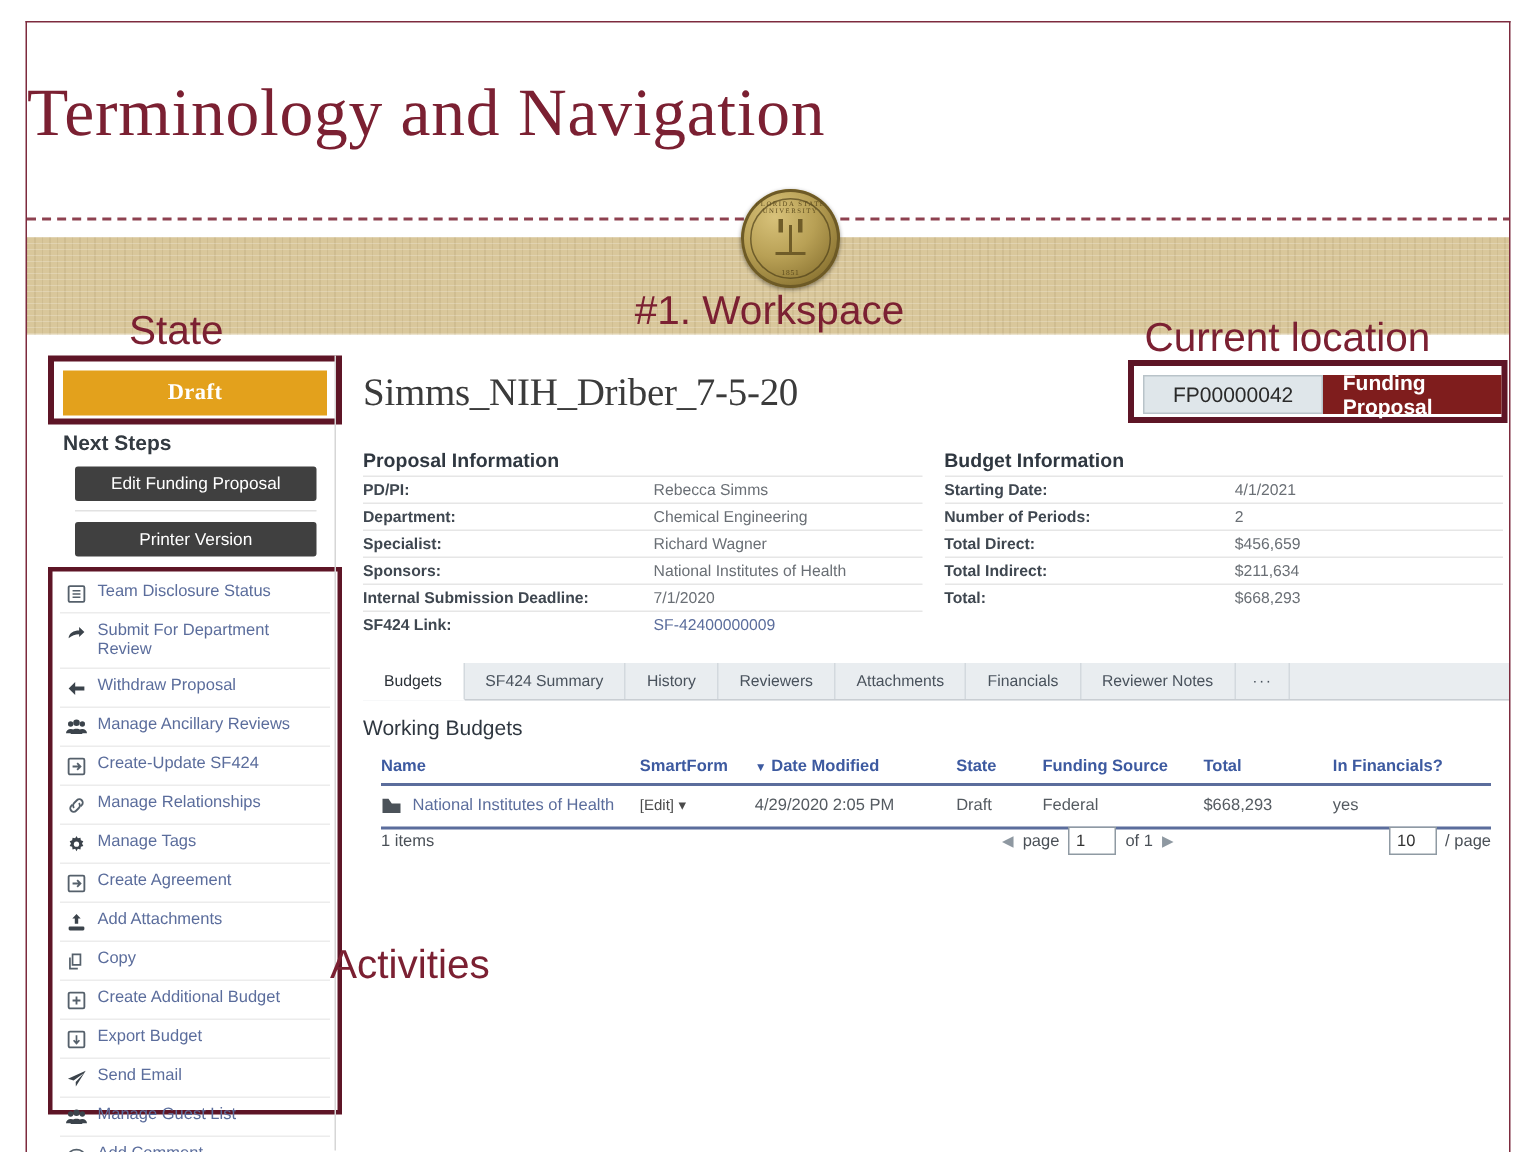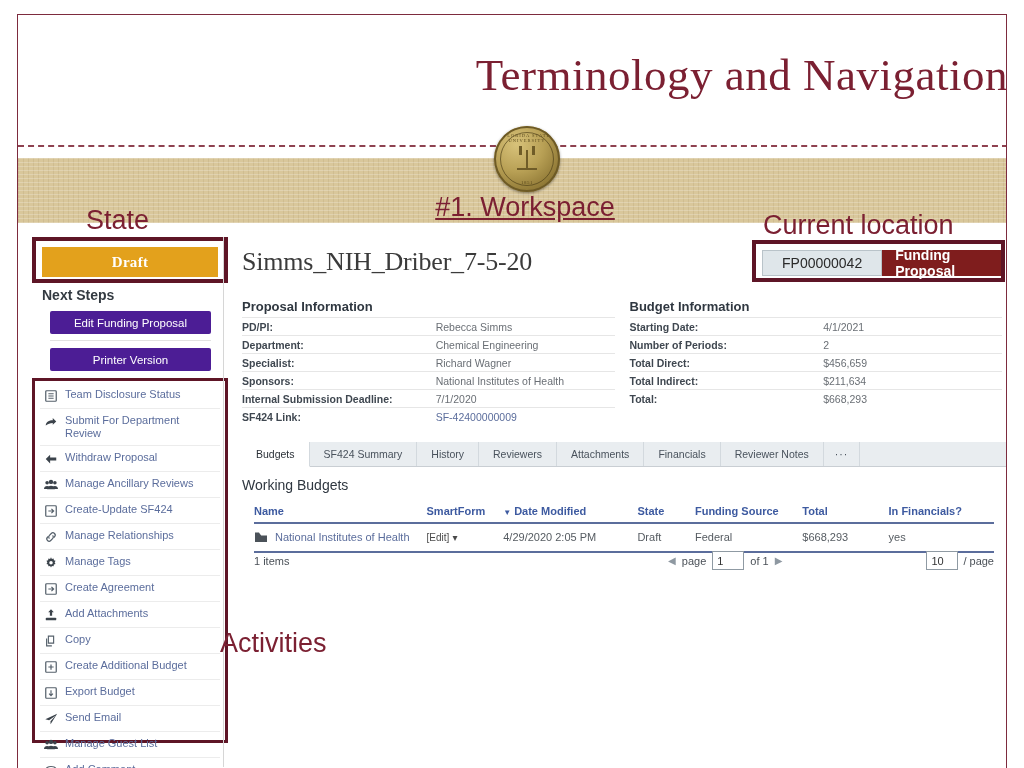--- a/index.html
+++ b/index.html
@@ -9,21 +9,21 @@
     -webkit-font-smoothing:antialiased;
   }
   #slide{
     position:absolute;left:17px;top:14px;width:990px;height:754px;
     border:1px solid #7d2b3e;border-bottom:none;background:#fff;
     box-sizing:border-box;overflow:hidden;
   }
 
   
   .slide-title{
-    position:absolute;left:0;top:34px;width:990px;text-align:right;
+    position:absolute;left:0;top:34px;width:990px;text-align:left;
     font-family:"Liberation Serif", serif;
     font-size:45px;color:#7b2032;letter-spacing:.5px;
   }
   .dashed-rule{
     position:absolute;left:0;top:130px;width:990px;height:0;
     border-top:2px dashed #7b2032;opacity:.85;
   }
   .tan-band{
     position:absolute;left:0;top:143px;width:990px;height:65px;
     background:#d9c79b;
@@ -59,21 +59,21 @@
   }
   .seal .arc{
     position:absolute;left:0;right:0;top:7px;text-align:center;
     font-size:4.5px;color:#5d4c1f;letter-spacing:1px;font-family:"Liberation Serif",serif;
   }
 
   .callout{
     position:absolute;font-family:"Liberation Sans",sans-serif;
     font-size:27px;color:#7b2032;font-weight:400;white-space:nowrap;z-index:7;
   }
-  #cl-workspace{left:12px;top:177px;width:990px;text-align:center;text-decoration:underline;}
+  #cl-workspace{left:0;top:177px;width:990px;text-align:center;}
   #cl-state{left:68px;top:190px;}
   #cl-location{left:745px;top:195px;}
   #cl-activities{left:202px;top:613px;}
 
   
   #app{
     position:absolute;left:18px;top:222px;width:988px;height:530px;background:#fff;
   }
   .leftcol{position:absolute;left:0px;top:0px;width:188px;}
   .rightcol{position:absolute;left:187px;top:0px;width:800px;border-left:1px solid #d6d6d6;height:530px;}
@@ -87,21 +87,21 @@
     position:absolute;left:6px;top:6px;right:6px;height:30px;
     background:#e3a11c;color:#ffffff;
     display:flex;align-items:center;justify-content:center;
     font-size:15px;font-weight:bold;font-family:"Liberation Serif",serif;
     letter-spacing:.3px;
   }
   .next-steps-h{
     position:absolute;left:6px;top:50px;font-size:14px;font-weight:bold;color:#333a41;
   }
   .ns-btn{
-    position:absolute;left:14px;width:161px;height:23px;background:#4c1d95;color:#fff;
+    position:absolute;left:14px;width:161px;height:23px;background:#404040;color:#fff;
     font-size:11.5px;display:flex;align-items:center;justify-content:center;
     border-radius:2px;
   }
   #ns1{top:74px;}
   #ns2{top:111px;}
   .ns-sep{position:absolute;left:14px;width:161px;height:1px;background:#e2e2e2;top:103px;}
 
   
   .act-hl{
     position:absolute;left:-4px;top:141px;width:196px;height:365px;

